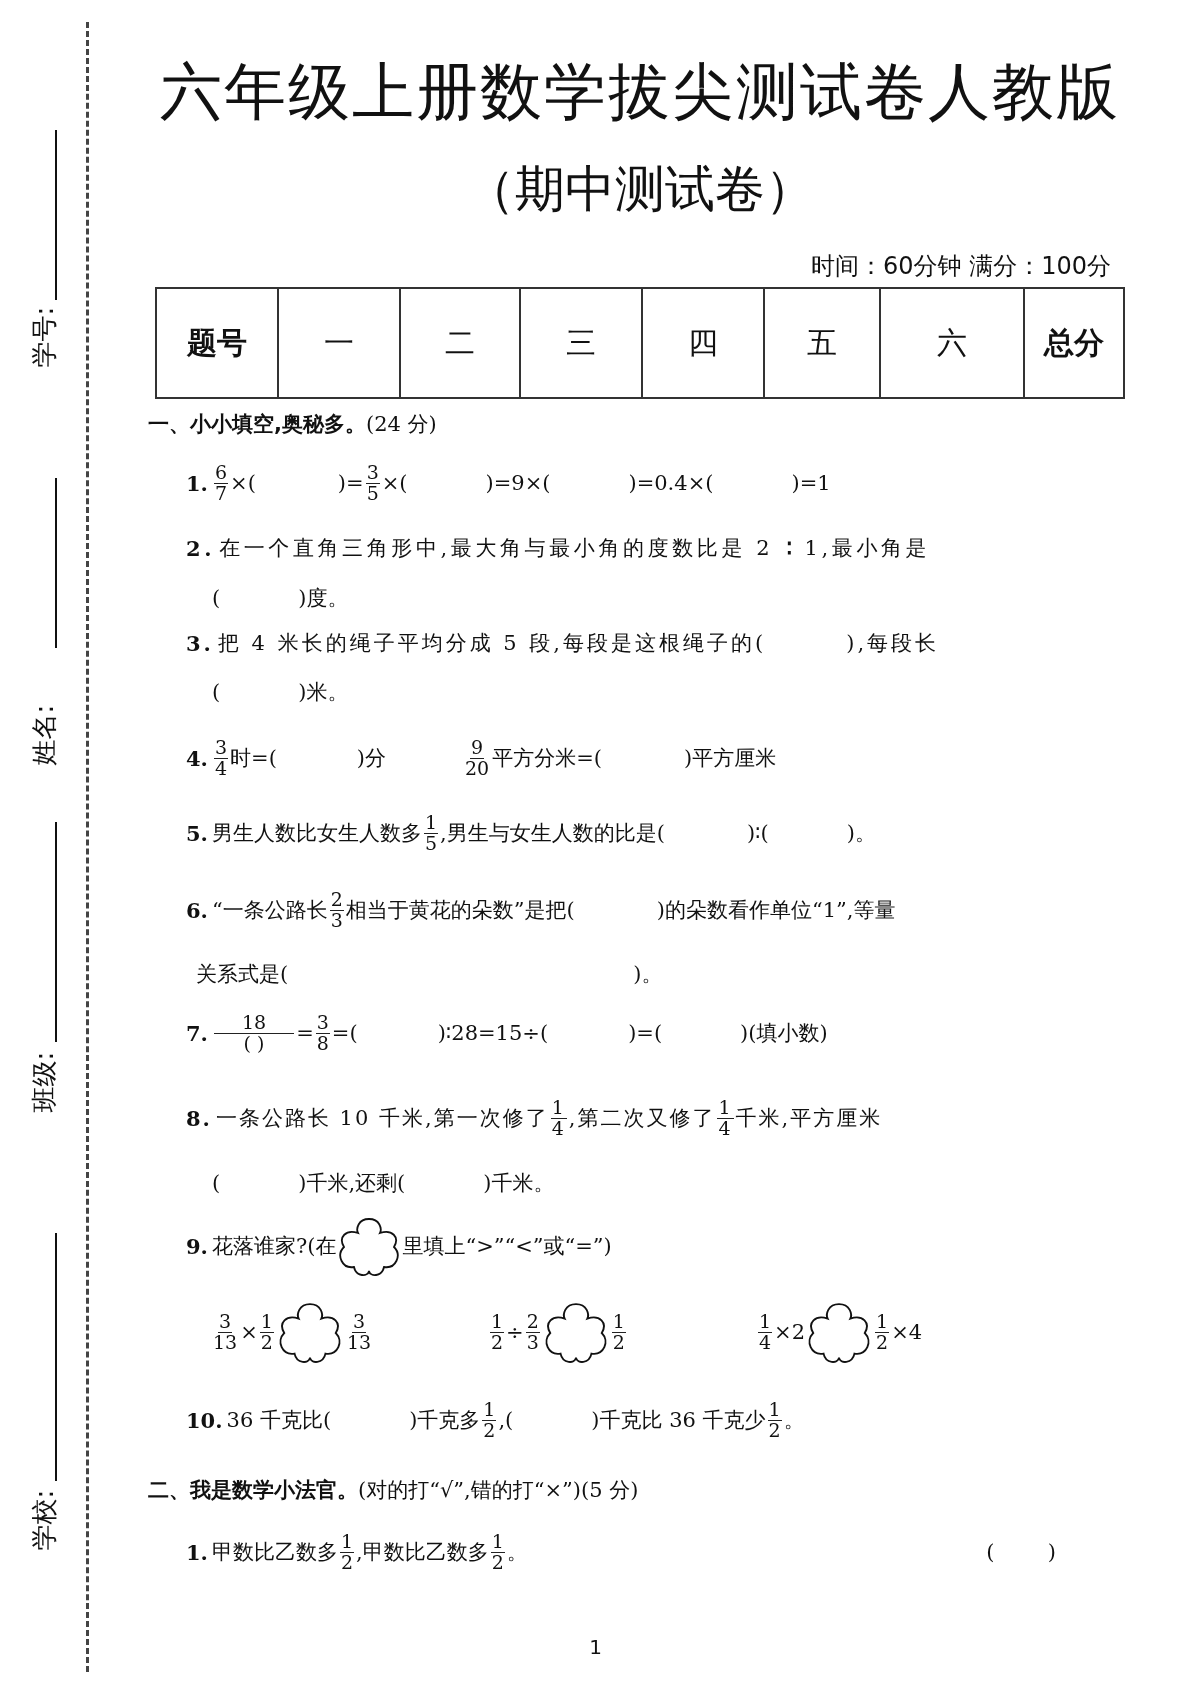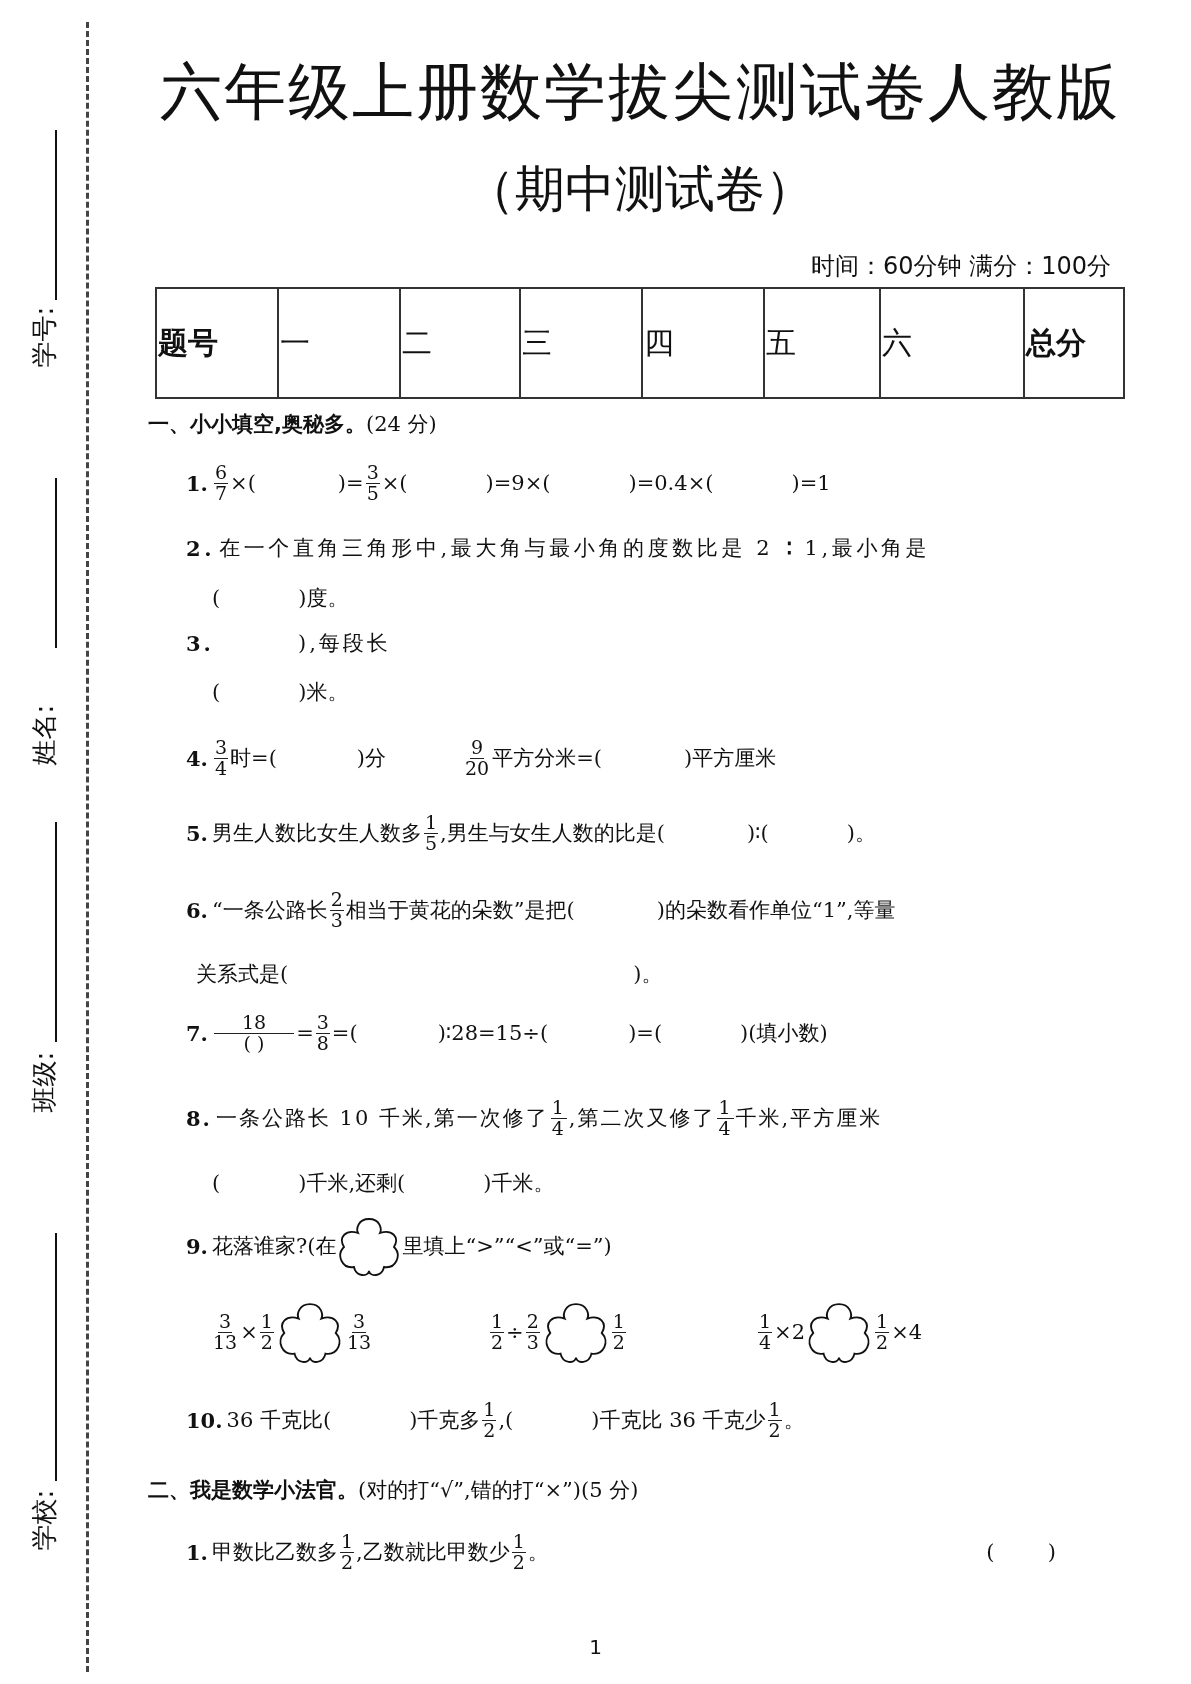--- a/index.html
+++ b/index.html
@@ -9,21 +9,21 @@
   .dash-line { position: absolute; left: 86px; top: 22px; height: 1650px; width: 0; border-left: 3px dashed #444; }
   .margin-line { position: absolute; left: 55px; width: 2px; background: #111; }
   .margin-label { position: absolute; left: 24px; width: 40px; font-family: "DejaVu Sans", "Liberation Sans", sans-serif; font-size: 26px; transform: rotate(-90deg); transform-origin: center; white-space: nowrap; text-align: center; }
 
   
   .title { position: absolute; left: 150px; top: 50px; width: 980px; text-align: center; font-family: "DejaVu Sans", "Liberation Sans", sans-serif; font-size: 62px; font-weight: 500; letter-spacing: 2px; }
   .subtitle { position: absolute; left: 150px; top: 156px; width: 980px; text-align: center; font-family: "DejaVu Sans", "Liberation Sans", sans-serif; font-size: 50px; }
   .timeinfo { position: absolute; right: 80px; top: 250px; font-family: "DejaVu Sans", "Liberation Sans", sans-serif; font-size: 24px; }
 
   table.score { position: absolute; left: 155px; top: 287px; width: 970px; height: 112px; border-collapse: collapse; font-family: "DejaVu Sans", "Liberation Sans", sans-serif; }
-  table.score td { border: 2px solid #333; font-size: 30px; height: 54px; }
+  table.score td { border: 2px solid #333; text-align: center; font-size: 30px; height: 54px; }
   table.score td.h { font-weight: bold; }
 
   .section-title { position: absolute; left: 148px; font-family: "DejaVu Sans", "Liberation Sans", sans-serif; font-size: 21px; font-weight: bold; }
   .section-title .note { font-weight: normal; font-family: "DejaVu Serif", "Liberation Serif", serif; }
 
   .q { position: absolute; left: 186px; font-size: 21px; white-space: nowrap; line-height: 1; display: flex; align-items: center; }
   .q .num { font-weight: bold; margin-right: 4px; }
   .sp { display: inline-block; }
   .frac { display: inline-flex; flex-direction: column; align-items: center; vertical-align: middle; font-size: 19px; line-height: 1.05; margin: 0 2px; }
   .frac .n { padding: 0 1px; border-bottom: 1.5px solid #222; }
@@ -101,20 +101,21 @@
     <span>在一个直角三角形中,最大角与最小角的度数比是 2 ∶ 1,最小角是</span>
 </div>
 <div class="q" style="top:588px;left:212px">
   <span>(</span>
     <span class="blank" style="width:78px"></span>
     <span>)度。</span>
 </div>
 
 <div class="q" style="top:633px;letter-spacing:3px">
   <span class="num">3.</span>
+    <span>把 4 米长的绳子平均分成 5 段,每段是这根绳子的(</span>
     <span class="blank" style="width:80px"></span>
     <span>),每段长</span>
 </div>
 <div class="q" style="top:682px;left:212px">
   <span>(</span>
     <span class="blank" style="width:78px"></span>
     <span>)米。</span>
 </div>
 
 <div class="q" style="top:738px">
@@ -295,21 +296,21 @@
   <span>二、我是数学小法官。</span><span class="note">(对的打“√”,错的打“×”)(5 分)</span>
 </div>
 
 <div class="q" style="top:1532px;width:870px">
   <span class="num">1.</span>
   <span>甲数比乙数多</span>
   <span class="frac">
       <span class="n">1</span>
       <span class="d">2</span>
     </span>
-  <span>,乙数就比甲数少</span>
+  <span>,甲数比乙数多</span>
   <span class="frac">
       <span class="n">1</span>
       <span class="d">2</span>
     </span>
   <span>。</span>
   <span style="margin-left:auto;white-space:pre">(        )</span>
 </div>
 
 <div class="page-num">1</div>
 

